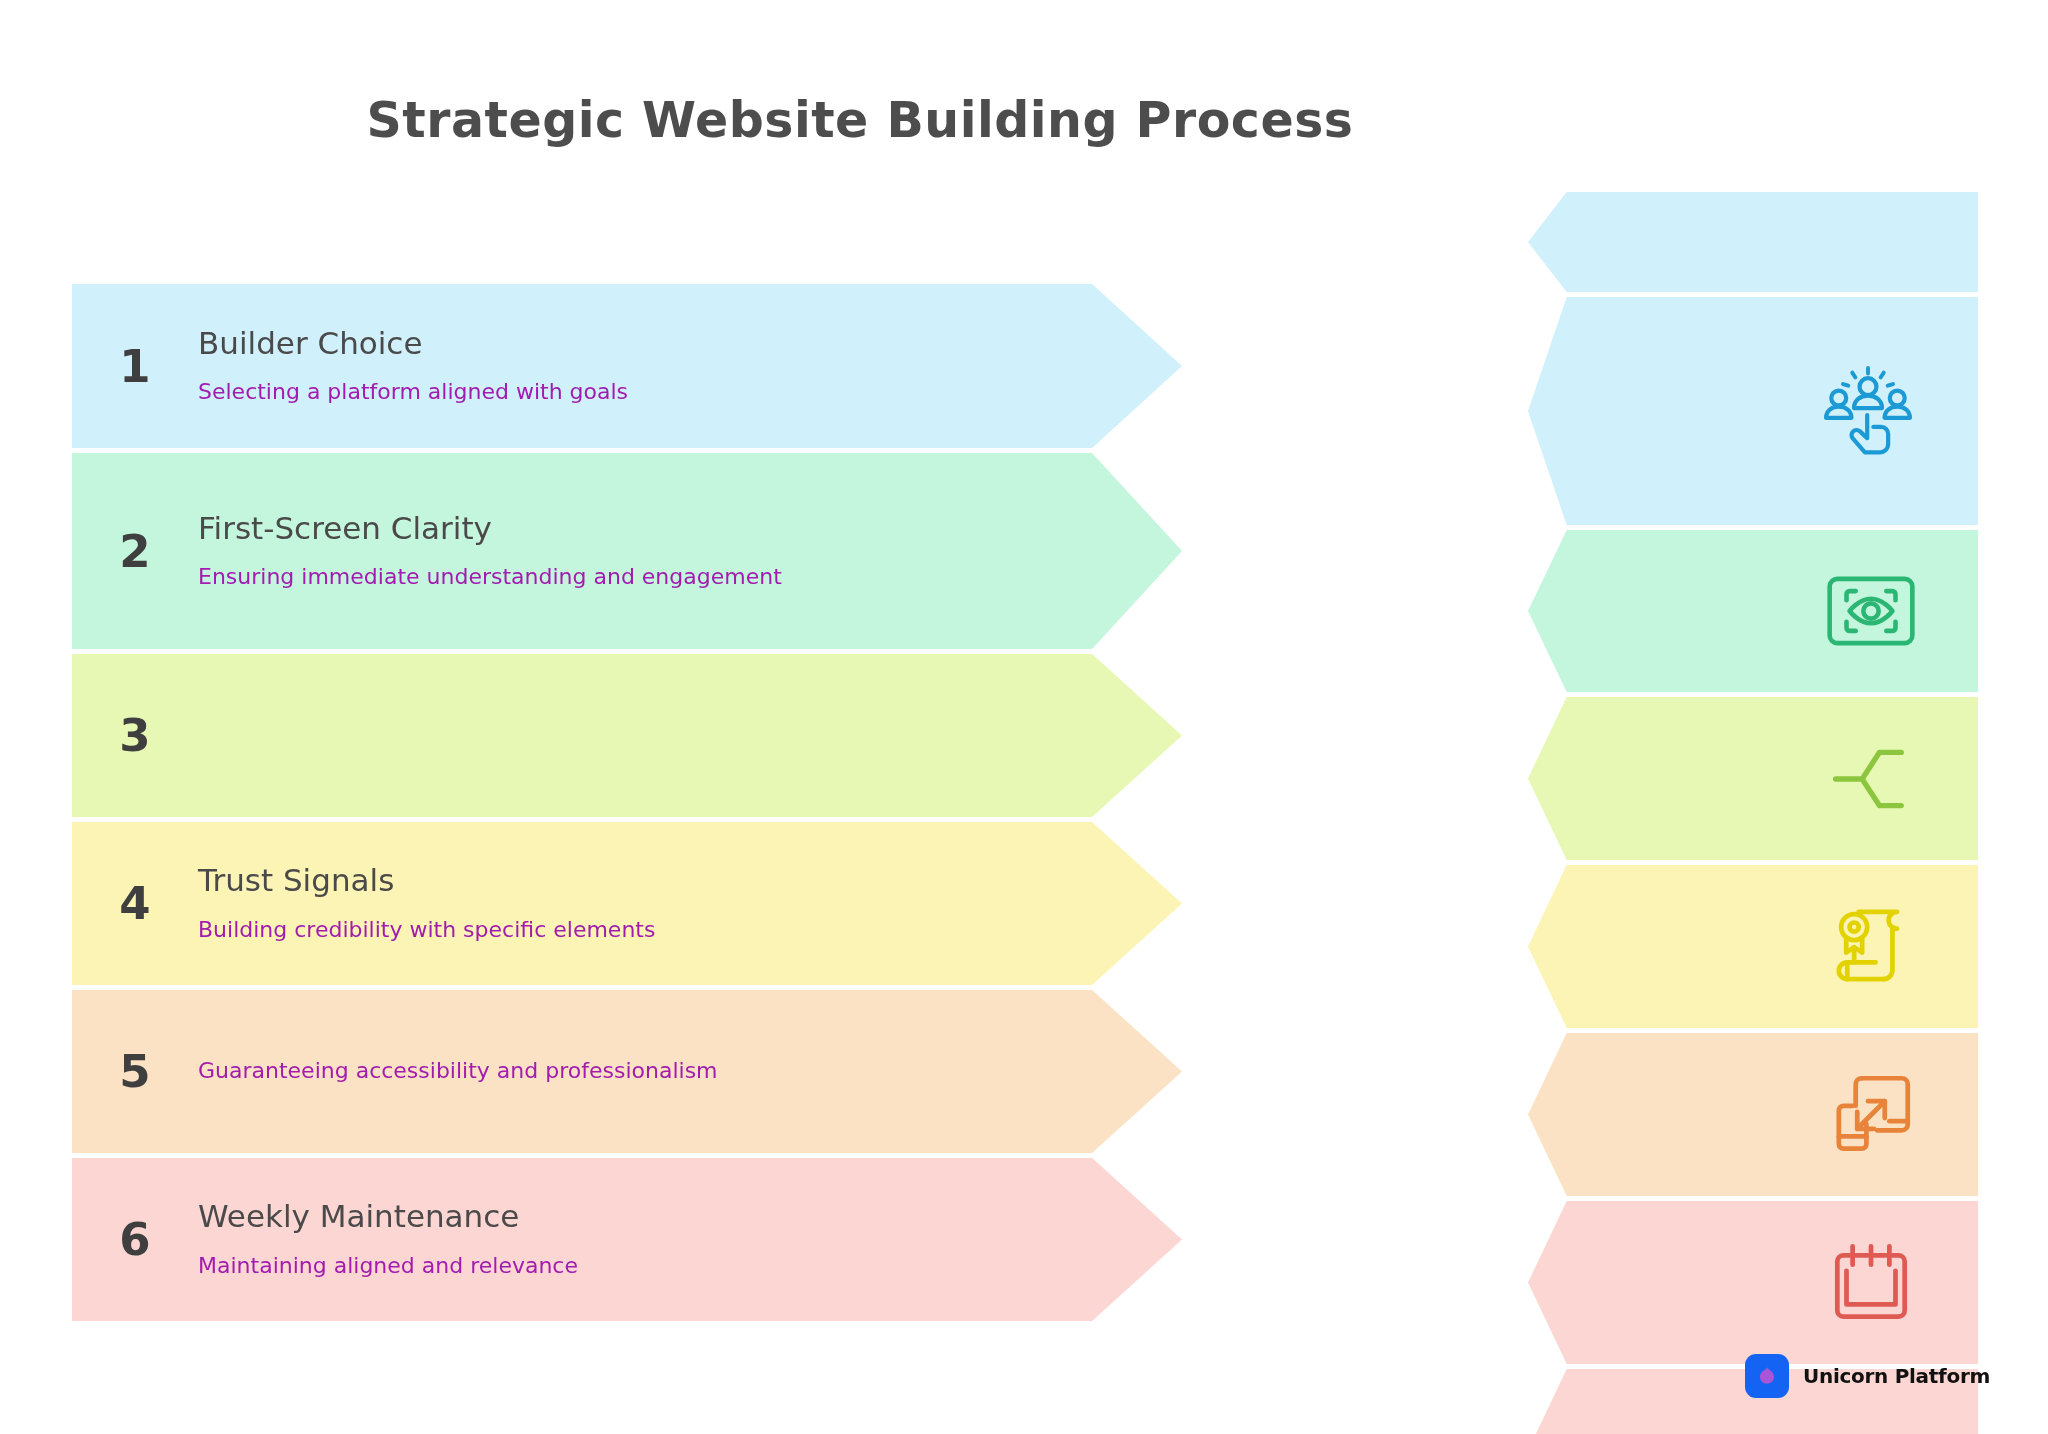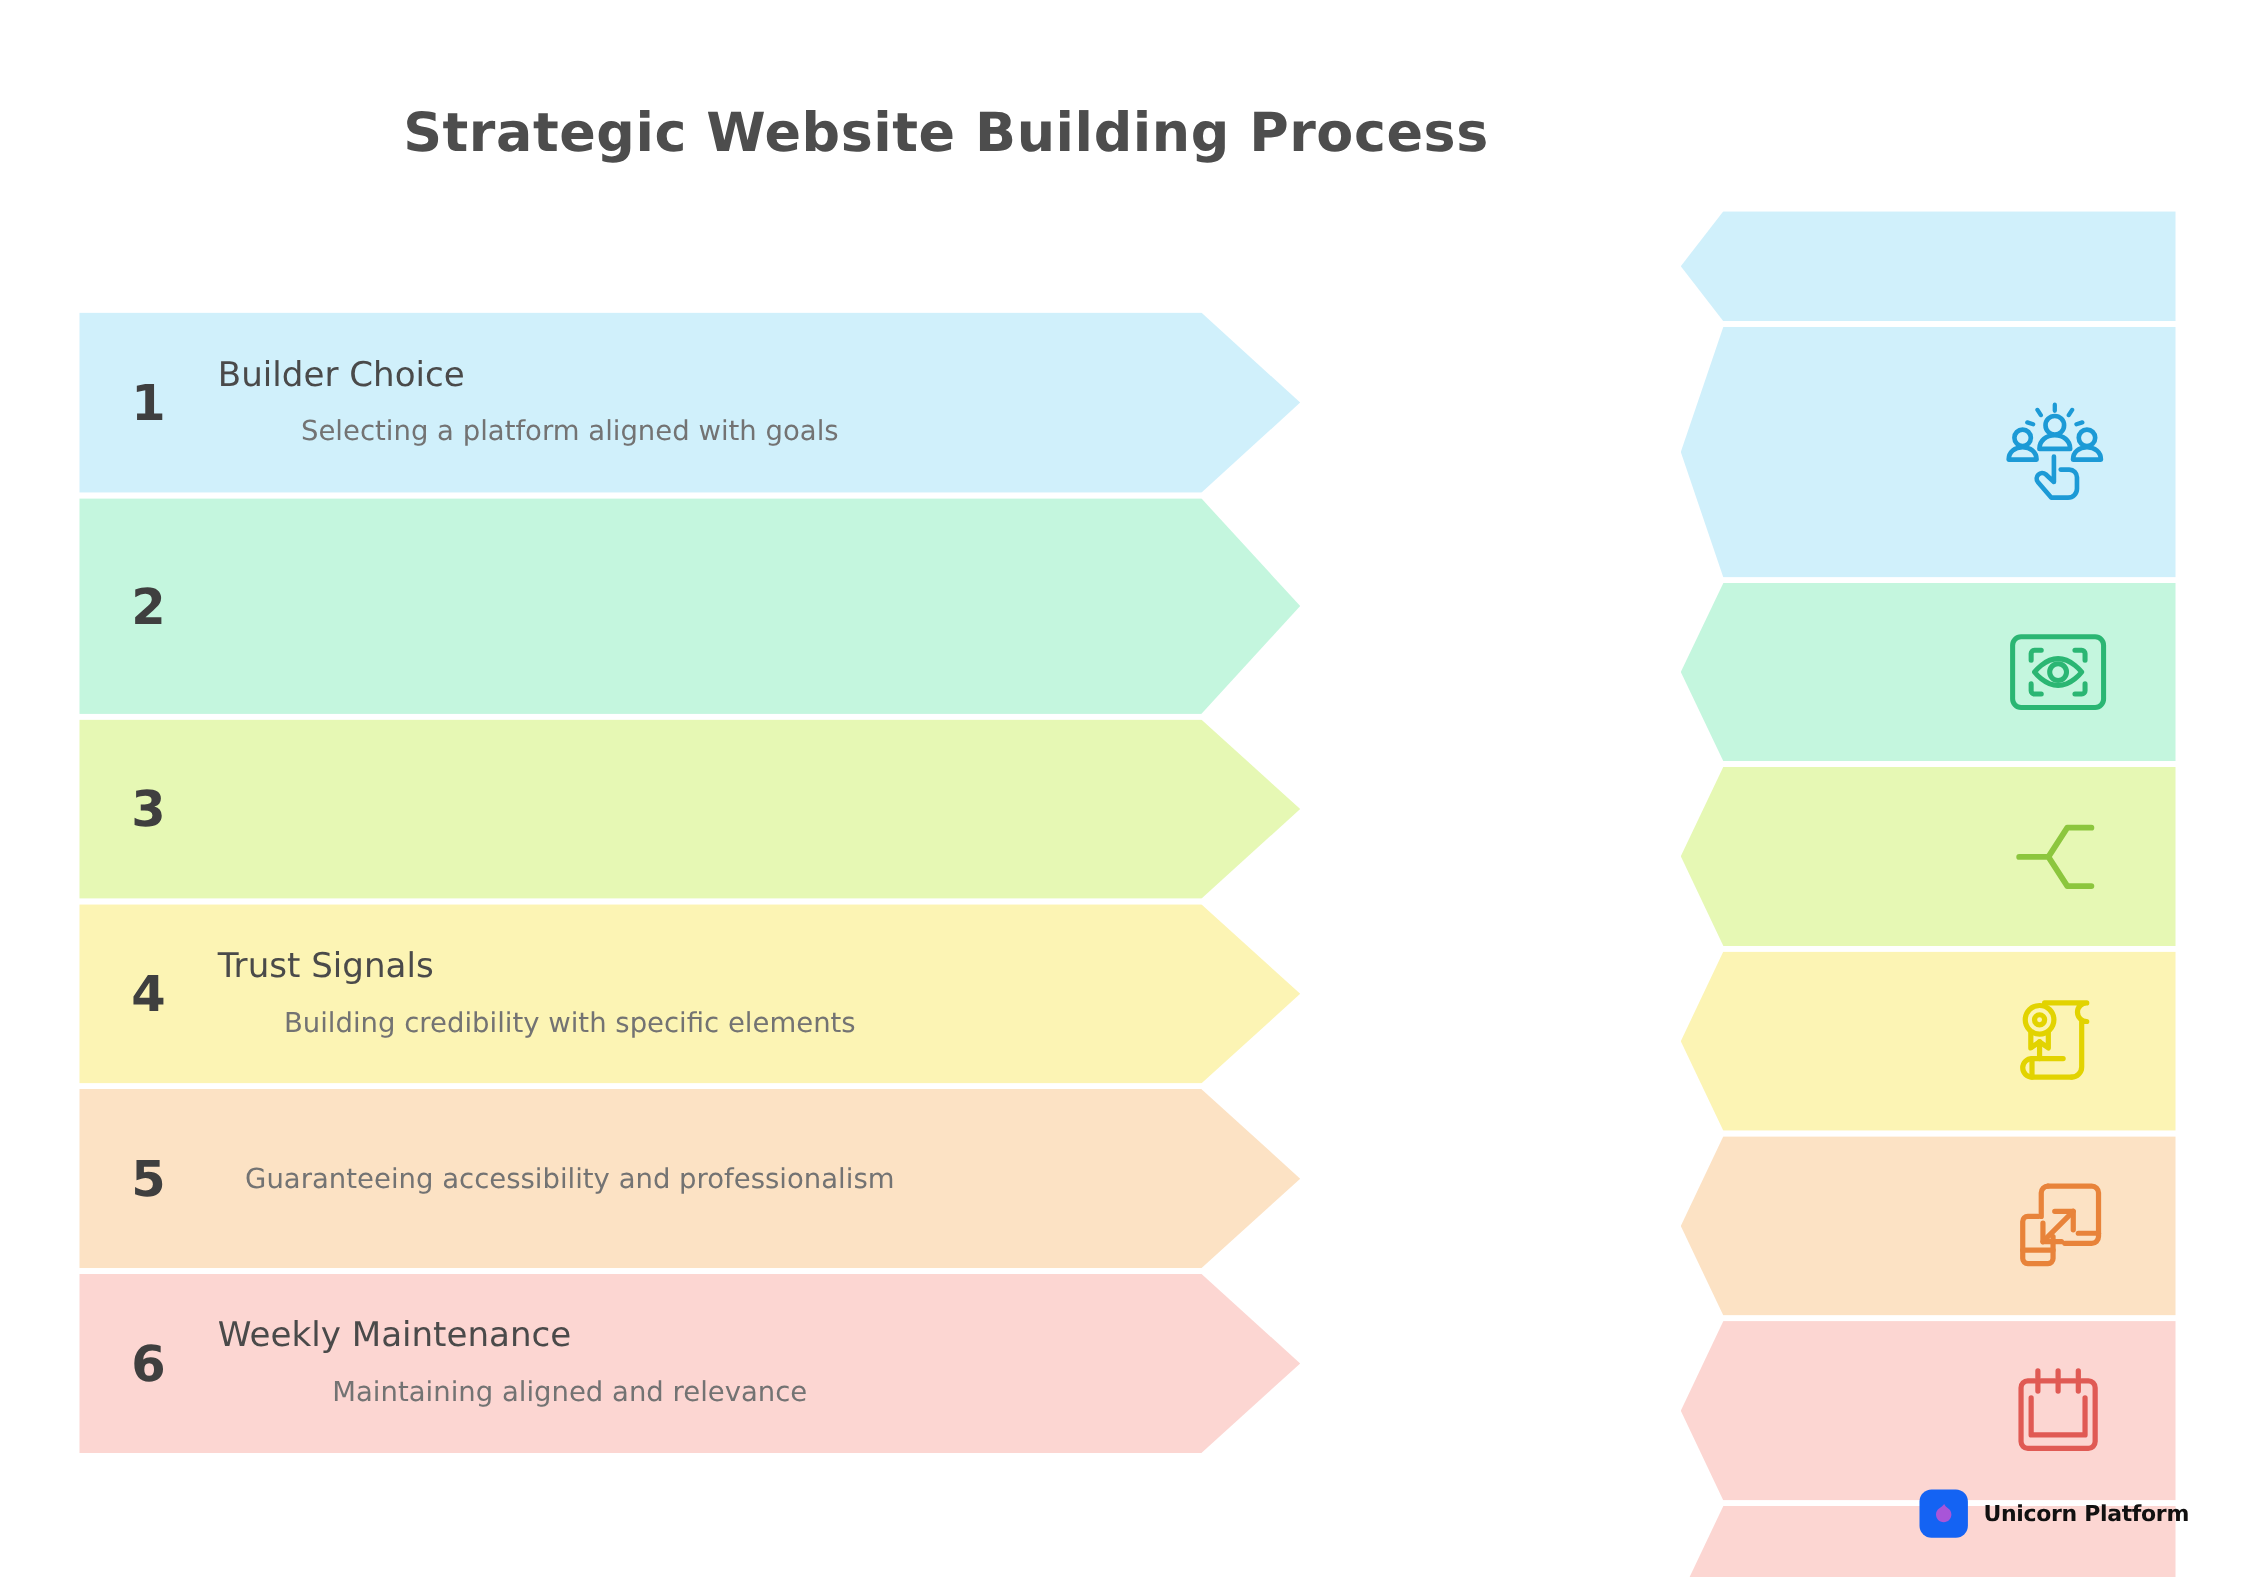--- a/index.html
+++ b/index.html
@@ -66,26 +66,25 @@
     padding-right: 40px;
   }
   .step-title {
     font-size: 31px;
     font-weight: normal;
     color: #4a4a4a;
     line-height: 1.15;
     margin-bottom: 17px;
   }
   .step-desc {
-    font-size: 25px;
+    font-size: 22px;
     font-weight: normal;
-    color: #737373;
+    color: #a21caf;
     line-height: 1.28;
     max-width: 640px;
-    text-align: center;
   }
 
   
   .h-1 { height: 164px; }
   .h-2 { height: 196px; }
   .h-3 { height: 163px; }
   .h-4 { height: 163px; }
   .h-5 { height: 163px; }
   .h-6 { height: 163px; }
 
@@ -156,20 +155,24 @@
       <div class="step-text">
         <div class="step-title">Builder Choice</div>
         <div class="step-desc">Selecting a platform aligned with goals</div>
       </div>
     </div>
   </div>
 
   <div class="step-row">
     <div class="step-banner h-2" id="band-2" style="background: rgb(196, 246, 222);">
       <div class="step-num">2</div>
+      <div class="step-text">
+        <div class="step-title">First-Screen Clarity</div>
+        <div class="step-desc">Ensuring immediate understanding and engagement</div>
+      </div>
     </div>
   </div>
 
   <div class="step-row">
     <div class="step-banner h-3" id="band-3" style="background: rgb(230, 248, 180);">
       <div class="step-num">3</div>
     </div>
   </div>
 
   <div class="step-row">

